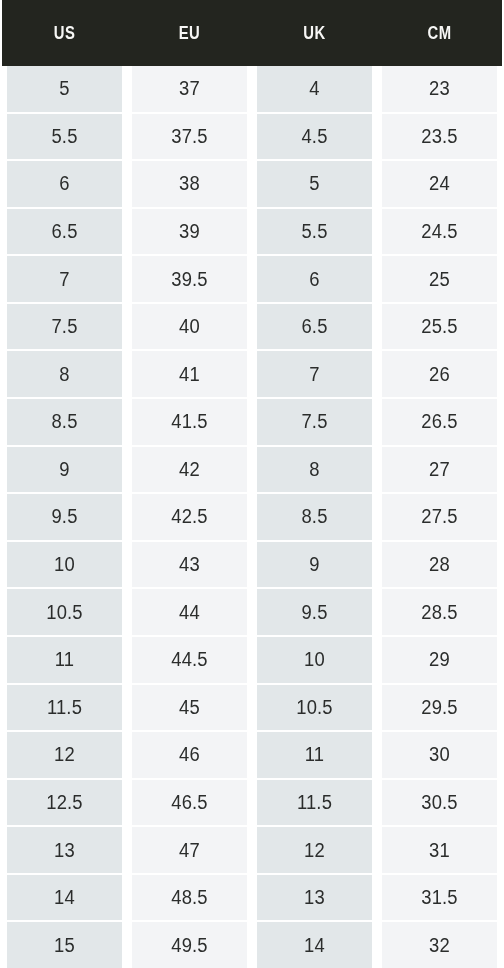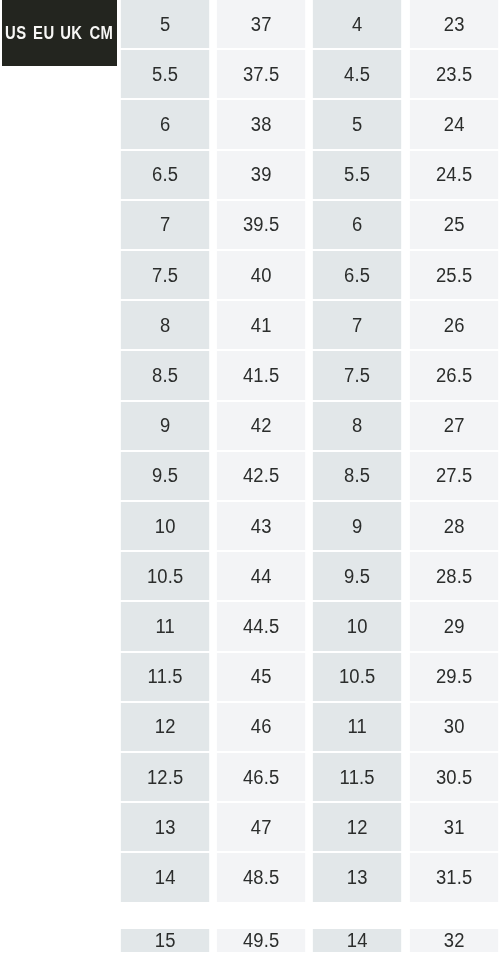--- a/index.html
+++ b/index.html
@@ -13,21 +13,21 @@
     font-family: "Liberation Sans", sans-serif;
     overflow: hidden;
   }
 
   #size-chart {
     width: 504px;
     height: 968px;
     box-sizing: border-box;
     padding: 0 2px;
     display: flex;
-    flex-direction: row;
+    flex-direction: column;
     background: #ffffff;
   }
 
   
   .chart-header {
     display: flex;
     width: 100%;
     height: 66px;
     flex: 0 0 66px;
     background: #23251f;
@@ -53,22 +53,21 @@
     width: 100%;
   }
   .chart-row {
     display: flex;
     width: 100%;
     flex: 1 1 0;
     margin-bottom: 2px;
     min-height: 0;
   }
   .chart-row:last-child {
-    margin-bottom: 16px;
-    align-items: flex-end;
+    margin-bottom: 0;
   }
   .chart-row .cell {
     flex: 1 1 25%;
     display: flex;
     align-items: center;
     justify-content: center;
     font-size: 20px;
     font-weight: 300;
     color: #2b2d2c;
     letter-spacing: 0.2px;

